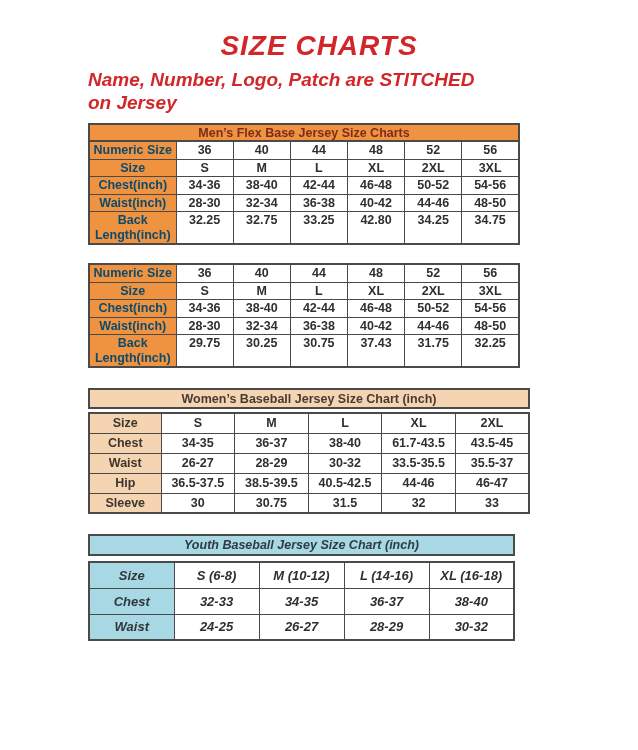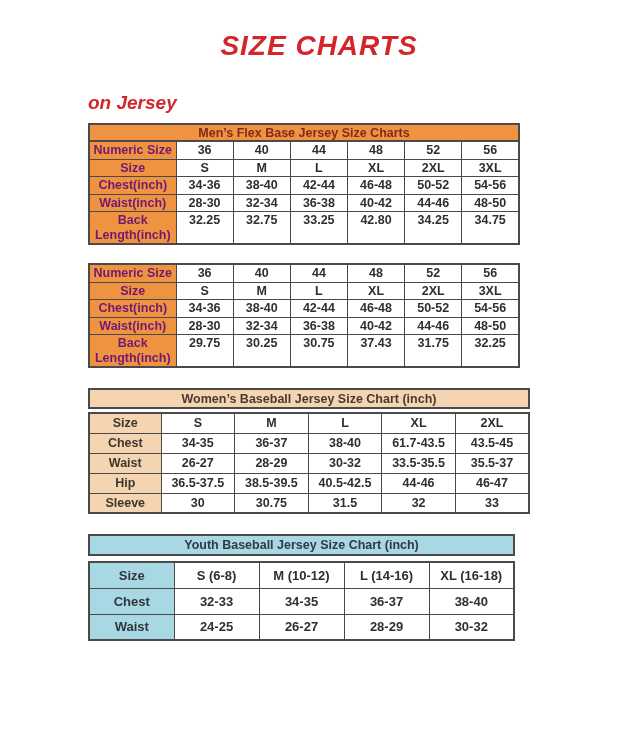--- a/index.html
+++ b/index.html
@@ -46,47 +46,47 @@
   .value-cell{background:#ffffff;color:var(--cell-text);}
   
   .orange{width:432px;}
   .orange table{width:432px;margin-top:-2px;}
   .orange .title-bar{
     background:var(--mens-header);color:var(--mens-title-text);
     height:19px;line-height:16px;
   }
   .orange td{font-size:12.5px;line-height:14.5px;vertical-align:top;}
   .orange tr{height:16px;}
-  .orange .label-cell{width:87px;background:var(--mens-header);color:#701a75;}
+  .orange .label-cell{width:87px;background:var(--mens-header);color:#0c4a6e;}
   
   .peach{width:442px;border-radius:23px;}
   .peach table{width:442px;margin-top:3px;}
   .peach .title-bar{
     background:var(--womens-header);color:#463c31;
     height:21px;line-height:18px;
   }
   .peach td{font-size:12.5px;vertical-align:middle;}
   .peach tr{height:20px;}
   .peach .label-cell{width:72px;background:var(--womens-header);color:#3d362e;}
   
-  .blue{width:427px;}
+  .blue{width:427px;font-style:italic;}
   .blue table{width:427px;margin-top:5px;}
   .blue .title-bar{
     background:var(--youth-header);color:#2f3b42;
     height:22px;line-height:19px;
   }
   .blue td{font-size:13px;vertical-align:middle;}
   .blue tr{height:26px;}
   .blue .label-cell{width:85px;background:var(--youth-header);color:#31373b;}
 </style>
 </head>
 <body>
 
 <h1 class="page-title">SIZE CHARTS</h1>
-<p class="subtitle"><br>
+<p class="subtitle"><span>Name, Number, Logo, Patch are STITCHED</span><br>
 <span>on Jersey</span></p>
 
 <div class="content" id="tables">
     <section class="chart orange">
       <div class="title-bar">Men’s Flex Base Jersey Size Charts</div>
       <table>
         <tbody>
           <tr>
             <td class="label-cell">Numeric Size</td>
             <td class="value-cell">36</td>

